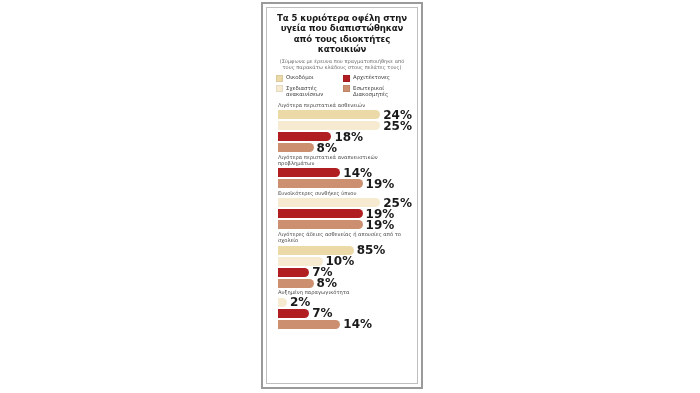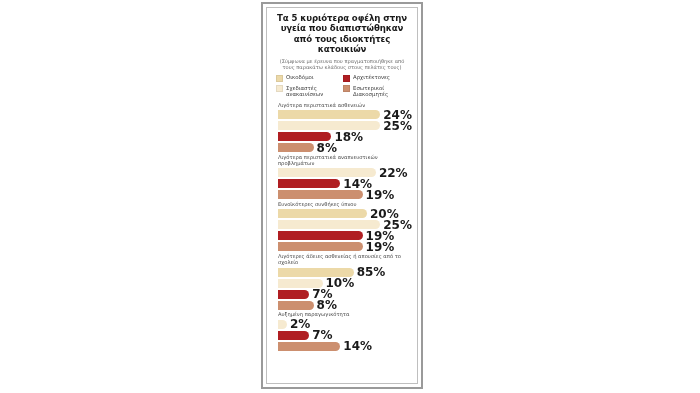--- a/index.html
+++ b/index.html
@@ -149,38 +149,30 @@
               <span class="val">18%</span>
             </div>
             <div class="bar-row">
               <div class="bar" style="background: rgb(204, 143, 111); width: 35.6px;"></div>
               <span class="val">8%</span>
             </div>
           </div>
           <div class="group">
             <div class="cat-label">Λιγότερα περιστατικά αναπνευστικών προβλημάτων</div>
             <div class="bar-row">
-              <div class="bar" style="background: rgb(246, 234, 208); width: 97.9px;"></div>
-              <span class="val">22%</span>
-            </div>
-            <div class="bar-row">
               <div class="bar" style="background: rgb(176, 30, 34); width: 62.3px;"></div>
               <span class="val">14%</span>
             </div>
             <div class="bar-row">
               <div class="bar" style="background: rgb(204, 143, 111); width: 84.55px;"></div>
               <span class="val">19%</span>
             </div>
           </div>
           <div class="group">
             <div class="cat-label">Ευνοϊκότερες συνθήκες ύπνου</div>
-            <div class="bar-row">
-              <div class="bar" style="background: rgb(236, 217, 168); width: 89px;"></div>
-              <span class="val">20%</span>
-            </div>
             <div class="bar-row">
               <div class="bar" style="background: rgb(246, 234, 208); width: 111.25px;"></div>
               <span class="val">25%</span>
             </div>
             <div class="bar-row">
               <div class="bar" style="background: rgb(176, 30, 34); width: 84.55px;"></div>
               <span class="val">19%</span>
             </div>
             <div class="bar-row">
               <div class="bar" style="background: rgb(204, 143, 111); width: 84.55px;"></div>

